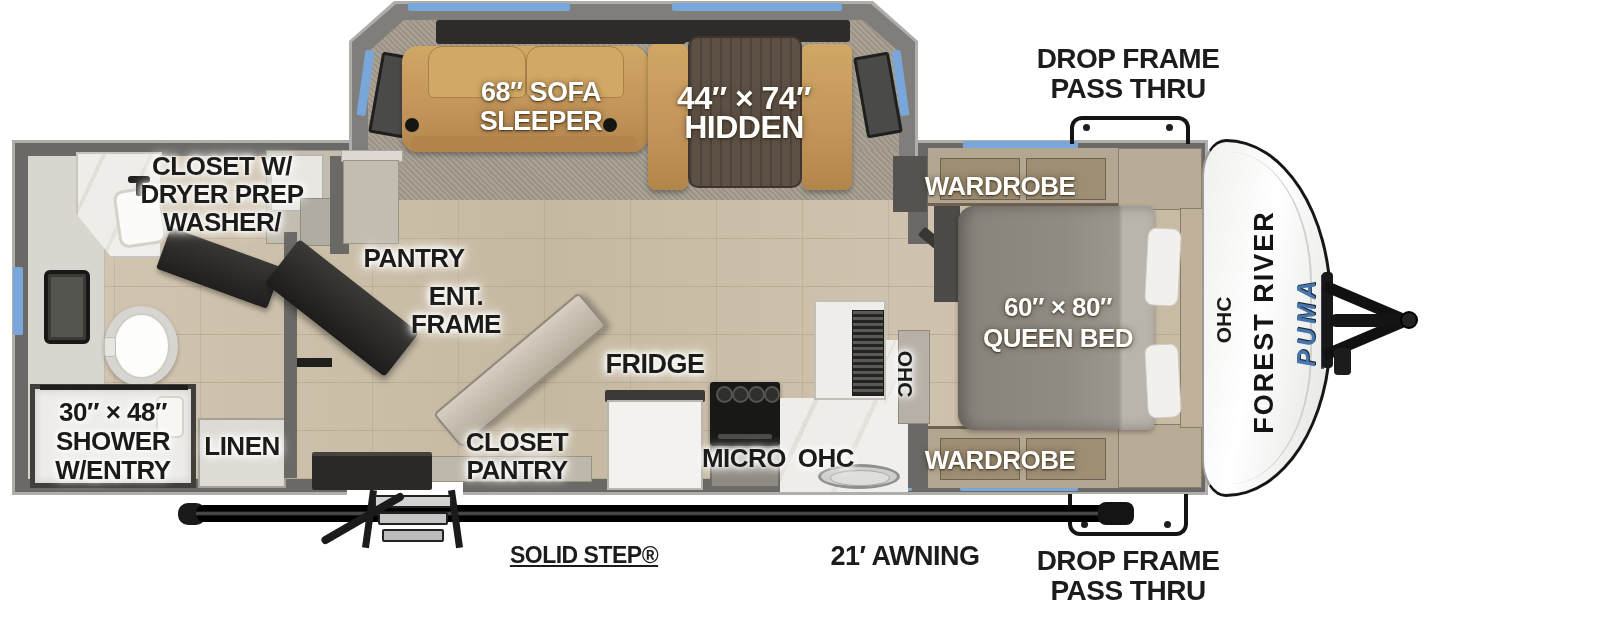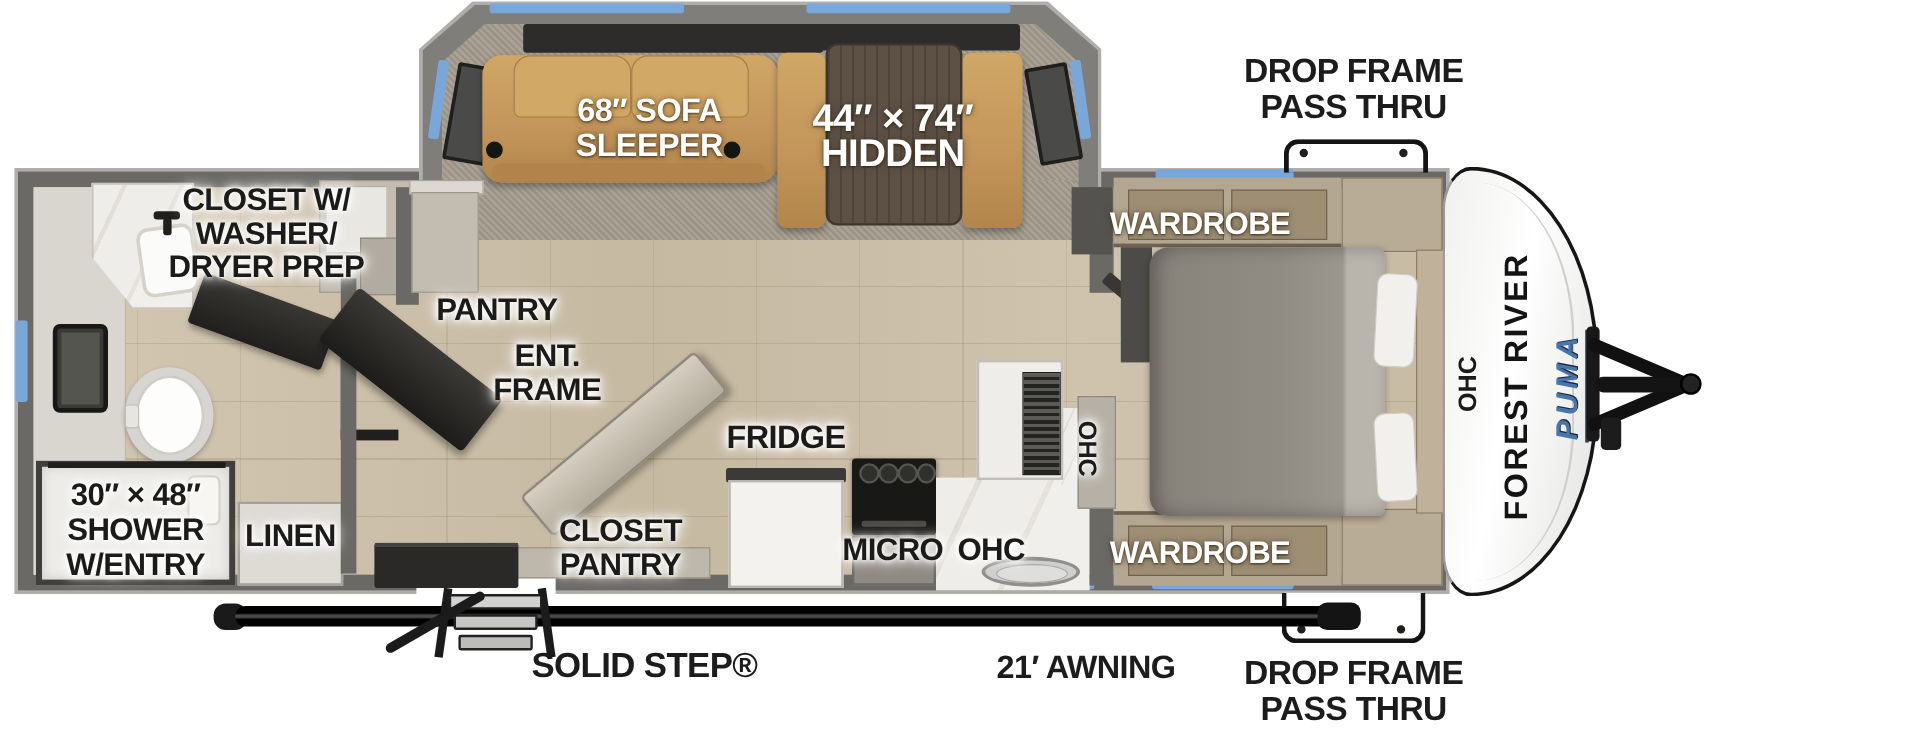--- a/index.html
+++ b/index.html
@@ -104,22 +104,22 @@
   <div class="abs blk" style="left:284px;top:358px;width:48px;height:9px;"></div>
   <div class="abs blk" style="left:284px;top:298px;width:8px;height:68px;"></div>
 
   <div class="abs" style="left:198px;top:418px;width:88px;height:70px;background:#dedbd5;border:2px solid #a5a19a;box-sizing:border-box;"></div>
 
   <div class="abs wall" style="left:284px;top:232px;width:13px;height:246px;"></div>
   <div class="abs wall" style="left:330px;top:156px;width:19px;height:98px;"></div>
 
   <div class="lbl lbl-dark" style="left:222px;top:152px;font-size:26px;line-height:28px;">
     <span>CLOSET W/</span>
+      <span>DRYER PREP</span>
       <span>WASHER/</span>
-      <span>DRYER PREP</span>
   </div>
   <div class="lbl lbl-dark" style="left:113px;top:398px;font-size:26px;line-height:29px;">
     <span>30″ × 48″</span>
       <span>SHOWER</span>
       <span>W/ENTRY</span>
   </div>
   <div class="lbl lbl-dark" style="left:242px;top:432px;font-size:26px;">LINEN</div>
 
   <div class="abs" style="left:341px;top:150px;width:60px;height:10px;background:#ddd9d2;border:1px solid #aaa59c;"></div>
   <div class="abs cab" style="left:343px;top:160px;width:56px;height:84px;"></div>
@@ -181,20 +181,24 @@
   <div class="abs" style="left:1118px;top:148px;width:84px;height:62px;background:#b9ac96;border:1px solid #8a7d68;box-sizing:border-box;"></div>
   <div class="abs" style="left:1118px;top:424px;width:84px;height:64px;background:#b9ac96;border:1px solid #8a7d68;box-sizing:border-box;"></div>
   <div class="abs" style="left:1180px;top:208px;width:26px;height:220px;background:#c0b29a;border:1px solid #8a7d68;box-sizing:border-box;"></div>
 
   <div class="abs" style="left:958px;top:206px;width:196px;height:224px;border-radius:16px 6px 6px 16px;background:linear-gradient(90deg,#87827a,#908b83 55%,#9b968e 82%,#b9b4ac 84%,#b9b4ac);box-shadow:inset 6px 0 14px rgba(0,0,0,.28),0 2px 5px rgba(0,0,0,.3);"></div>
   <div class="abs" style="left:1146px;top:228px;width:32px;height:76px;background:#f1f0ed;border:1px solid #cfccc5;border-radius:9px;transform:rotate(3deg);"></div>
   <div class="abs" style="left:1146px;top:344px;width:32px;height:72px;background:#f1f0ed;border:1px solid #cfccc5;border-radius:9px;transform:rotate(-3deg);"></div>
 
   <div class="lbl lbl-white" style="left:1000px;top:172px;font-size:26px;">WARDROBE</div>
   <div class="lbl lbl-white" style="left:1000px;top:446px;font-size:26px;">WARDROBE</div>
+  <div class="lbl lbl-white" style="left:1058px;top:292px;font-size:26px;line-height:31px;">
+    <span>60″ × 80″</span>
+      <span>QUEEN BED</span>
+  </div>
 
   <div class="abs" style="left:1202px;top:139px;width:130px;height:358px;background:linear-gradient(100deg,#f0f0ee,#ffffff 45%,#e2e2e0);border:3px solid #161616;border-left:2px solid #9a9a96;box-sizing:border-box;border-radius:26px 115px 115px 26px / 40px 178px 178px 40px;"></div>
   <div class="abs" style="left:1214px;top:152px;width:96px;height:332px;border-right:2px solid #cfcfcd;border-radius:20px 100px 100px 20px / 30px 160px 160px 30px;"></div>
   <div class="vlbl lbl-dark" style="left:1224px;top:320px;font-size:21px;transform:translate(-50%,-50%) rotate(-90deg);text-shadow:none;color:#1b1b1a;">OHC</div>
   <div class="vlbl" style="left:1264px;top:322px;font-size:27px;font-weight:bold;letter-spacing:2px;color:#141414;transform:translate(-50%,-50%) rotate(-90deg);">FOREST RIVER</div>
   <div class="vlbl" style="left:1312px;top:322px;transform:translate(-50%,-50%) rotate(-90deg);">
     <div style="font-size:25px;font-weight:bold;font-style:italic;letter-spacing:4px;color:#4576ad;text-shadow:1px 1px 0 #1f2733;border-bottom:3px solid #39404c;padding:0 2px;">PUMA</div>
     <div style="font-size:7px;font-weight:bold;letter-spacing:4px;color:#2b3442;text-align:center;margin-top:1px;">TRAILERS</div>
   </div>
 
@@ -224,18 +228,18 @@
   <div class="abs" style="left:322px;top:538px;width:94px;height:8px;background:#1b1b1b;border-radius:4px;transform:rotate(-30deg);transform-origin:0 50%;"></div>
 
   <div class="lbl lbl-out" style="left:1128px;top:44px;font-size:28px;line-height:30px;">
     <span>DROP FRAME</span>
       <span>PASS THRU</span>
   </div>
   <div class="lbl lbl-out" style="left:1128px;top:546px;font-size:28px;line-height:30px;">
     <span>DROP FRAME</span>
       <span>PASS THRU</span>
   </div>
-  <div class="lbl lbl-out" style="left:537px;top:540px;font-size:29px;line-height:31px;">
+  <div class="lbl lbl-out" style="left:584px;top:540px;font-size:23px;line-height:31px;text-decoration:underline;">
     <span>SOLID STEP®</span>
   </div>
   <div class="lbl lbl-out" style="left:905px;top:542px;font-size:27px;">21′ AWNING</div>
 
 </div>
 
 </body></html>

